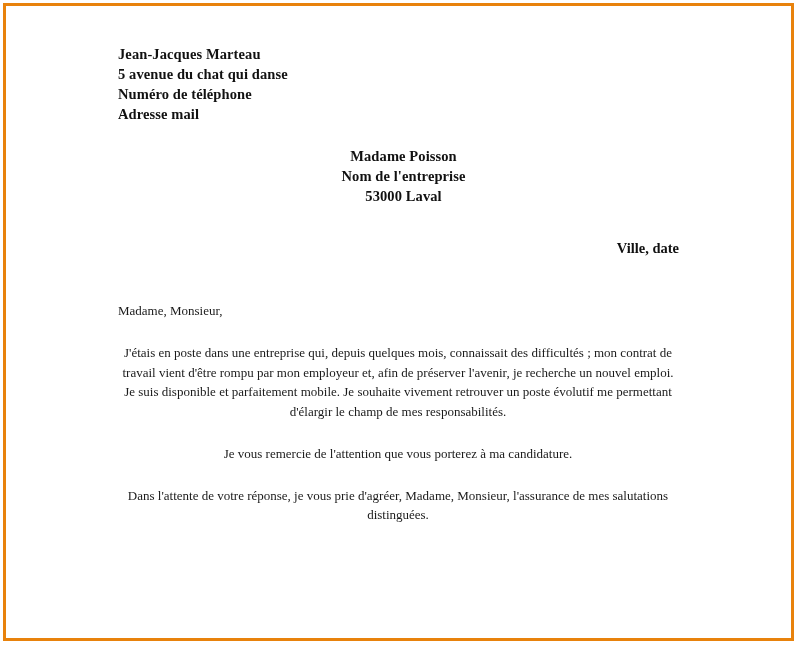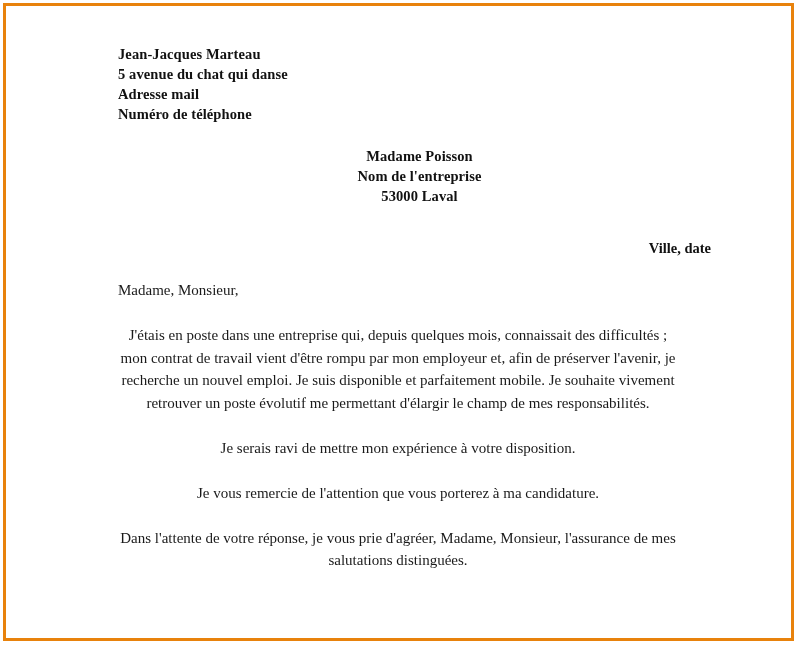--- a/index.html
+++ b/index.html
@@ -22,21 +22,21 @@
     border: 3px solid #E8820C;
     box-sizing: border-box;
     background: #ffffff;
   }
   .sheet {
     position: absolute;
     left: 0;
     top: 0;
     right: 0;
     bottom: 0;
-    padding: 38px 60px 20px 112px;
+    padding: 38px 92px 20px 112px;
     box-sizing: border-box;
   }
   .sender-block {
     font-weight: bold;
     font-size: 14.5px;
     line-height: 1.38;
     color: #111111;
     letter-spacing: 0.1px;
   }
   .sender-block div {
@@ -54,22 +54,22 @@
   }
   .place-date {
     margin-top: 34px;
     text-align: right;
     font-weight: bold;
     font-size: 14.5px;
     color: #111111;
     padding-right: 20px;
   }
   .body-block {
-    margin-top: 22px;
-    font-size: 15px;
+    margin-top: 44px;
+    font-size: 13px;
     line-height: 1.52;
     color: #1a1a1a;
     max-width: 560px;
   }
   .salutation {
     margin: 0 0 22px 0;
   }
   .paragraph {
     margin: 0 0 22px 0;
     text-align: center;
@@ -77,35 +77,34 @@
 </style>
 </head>
 <body>
 
 <div class="page-frame" style="border-color: rgb(232, 130, 12);">
   <div class="sheet">
 
     <div class="sender-block">
       <div>Jean-Jacques Marteau</div>
       <div>5 avenue du chat qui danse</div>
+      <div>Numéro de téléphone</div>
       <div>Adresse mail</div>
-      <div>Numéro de téléphone</div>
     </div>
 
     <div class="recipient-block">
       <div>Madame Poisson</div>
       <div>Nom de l'entreprise</div>
       <div>53000 Laval</div>
     </div>
 
     <div class="place-date">Ville, date</div>
 
     <div class="body-block">
       <p class="salutation">Madame, Monsieur,</p>
       <p class="paragraph">J'étais en poste dans une entreprise qui, depuis quelques mois, connaissait des difficultés ; mon contrat de travail vient d'être rompu par mon employeur et, afin de préserver l'avenir, je recherche un nouvel emploi. Je suis disponible et parfaitement mobile. Je souhaite vivement retrouver un poste évolutif me permettant d'élargir le champ de mes responsabilités.</p>
-      <p class="paragraph">Je serais ravi de mettre mon expérience à votre disposition.</p>
       <p class="paragraph">Je vous remercie de l'attention que vous porterez à ma candidature.</p>
       <p class="paragraph">Dans l'attente de votre réponse, je vous prie d'agréer, Madame, Monsieur, l'assurance de mes salutations distinguées.</p>
 
     </div>
 
   </div>
 </div>
 
 </body></html>

